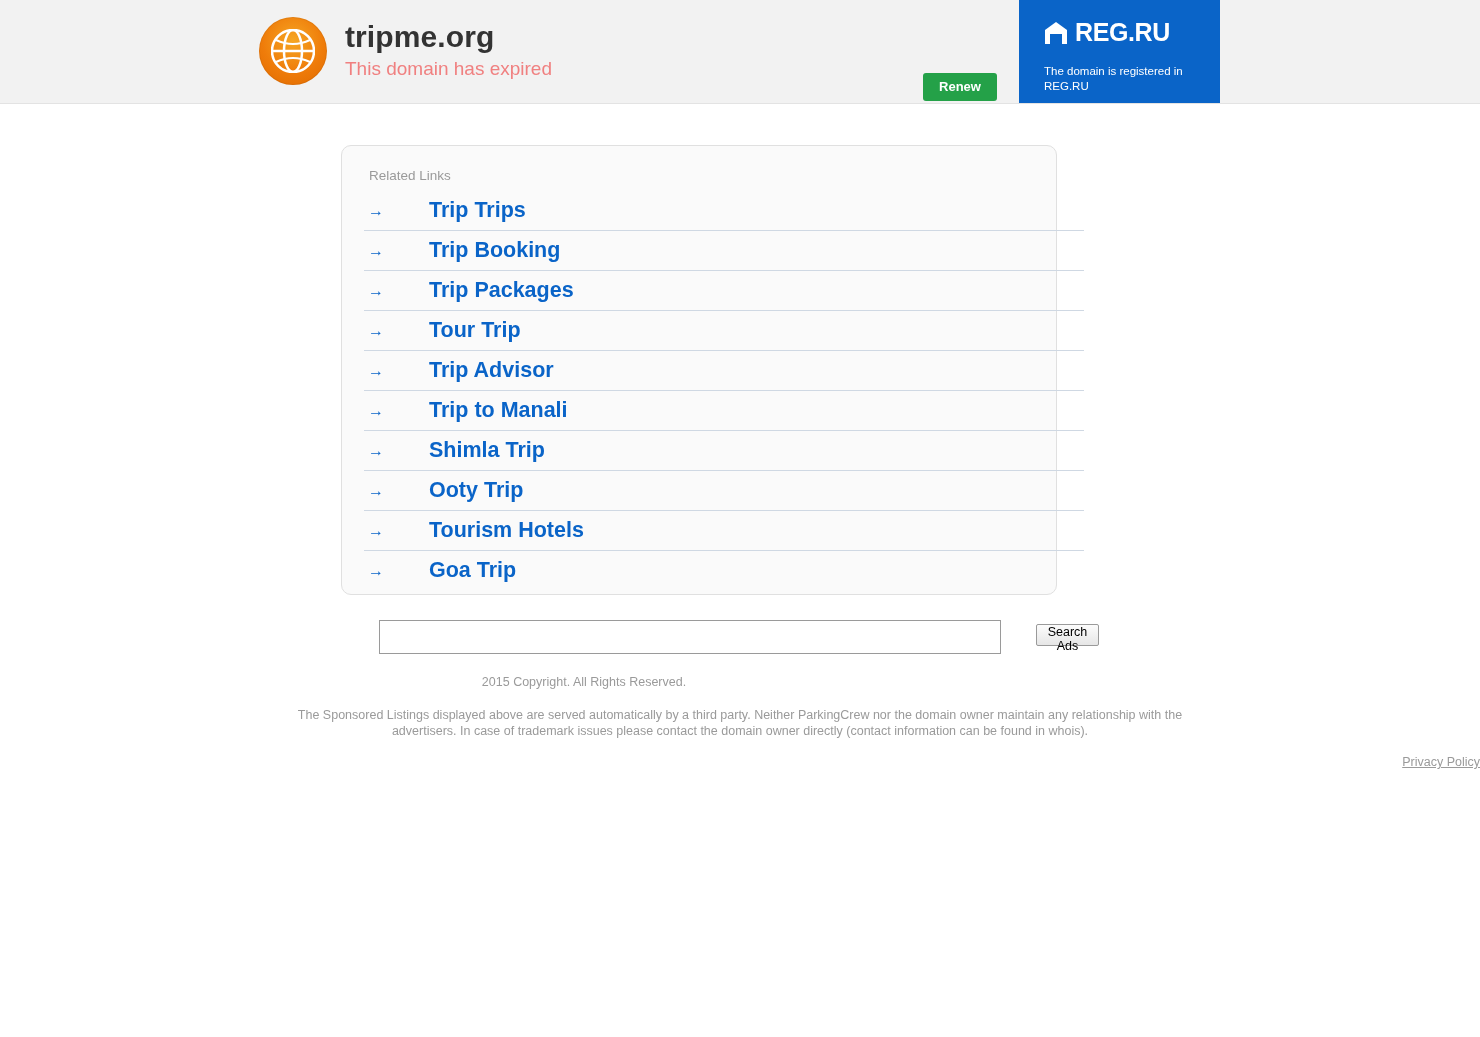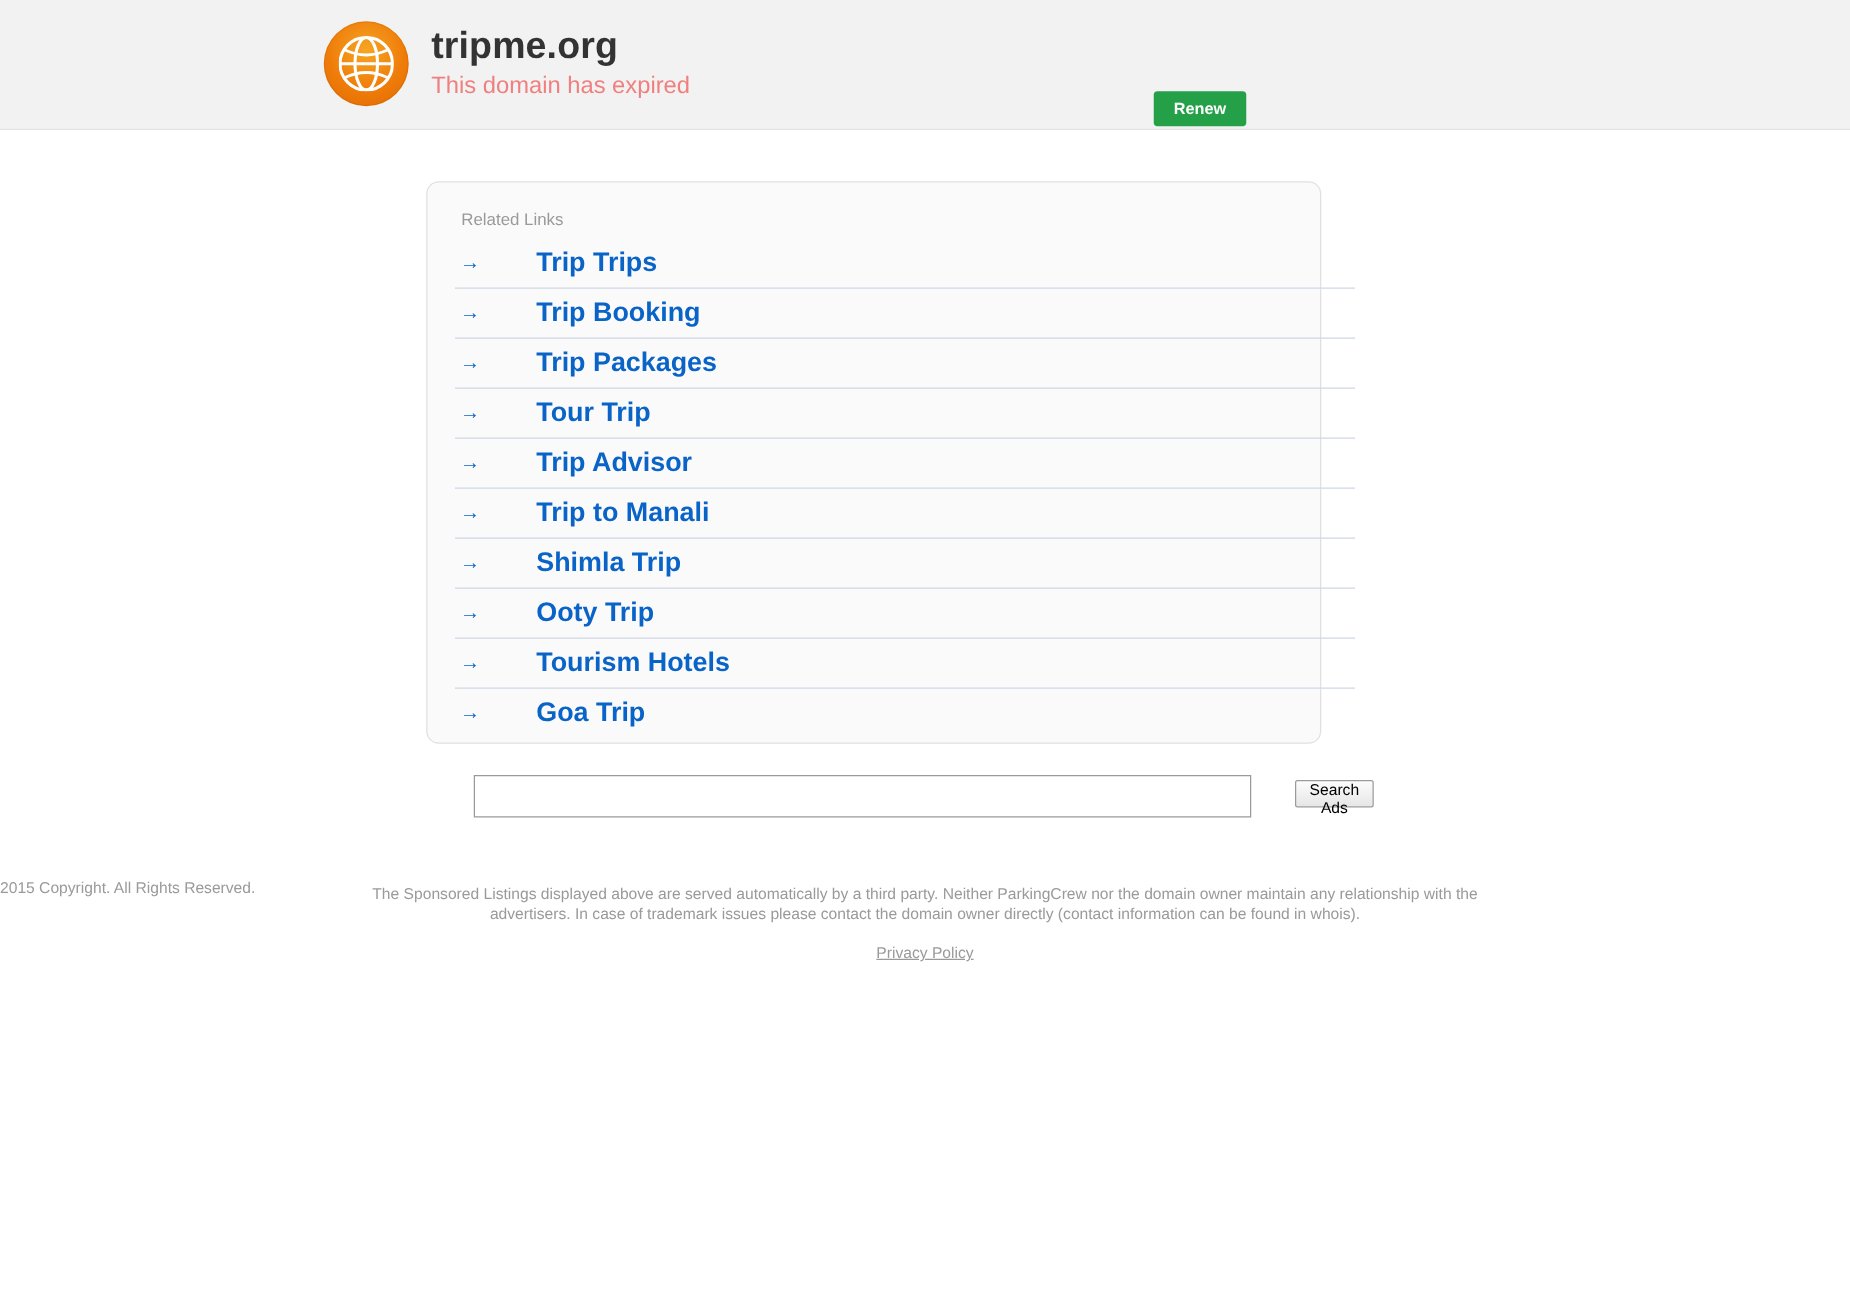--- a/index.html
+++ b/index.html
@@ -206,40 +206,40 @@
     cursor: pointer;
     margin-left: 18px;
   }
 
   
   .copyright {
     position: absolute;
     left: 0;
     top: 675px;
     width: 1168px;
+    text-align: center;
     font-size: 12.5px;
     color: #9a9a9a;
-    margin-top: 28px;
   }
   .disclaimer {
     position: absolute;
     left: 270px;
     top: 707px;
     width: 940px;
     text-align: center;
     font-size: 12.5px;
     line-height: 16px;
     color: #9a9a9a;
   }
   .privacy-link {
     position: absolute;
     left: 0;
     top: 755px;
     width: 1480px;
-    text-align: center;
+    text-align: right;
     font-size: 12.5px;
     color: #9a9a9a;
     text-decoration: underline;
     cursor: pointer;
   }
 </style>
 </head>
 <body>
 
 <div class="header">
@@ -253,20 +253,32 @@
         <path d="M5 11 Q22 19 39 11" fill="none" stroke="#ffffff" stroke-width="2.2"></path>
         <path d="M5 33 Q22 25 39 33" fill="none" stroke="#ffffff" stroke-width="2.2"></path>
       </svg>
     </div>
 
     <div class="domain-title">tripme.org</div>
     <div class="domain-status">This domain has expired</div>
 
     <button class="renew-button">Renew</button>
 
+    <div class="reg-badge">
+      <div class="reg-logo">
+        <span class="reg-mark">
+          <svg width="26" height="26" viewBox="0 0 26 26" aria-hidden="true">
+            <path d="M2 10 L13 2 L24 10 L24 24 L2 24 Z" fill="#ffffff"></path>
+            <path d="M7 14 L19 14 L19 24 L7 24 Z" fill="#0a64c8"></path>
+          </svg>
+        </span>
+        <span class="reg-text"><span>REG</span><span class="ru">.RU</span></span>
+      </div>
+      <div class="reg-note">The domain is registered in REG.RU</div>
+    </div>
 
   </div>
 </div>
 
 <div class="links-card">
   <div class="related-label">Related Links</div>
 
   <div class="links-list">
 
     <div class="link-row">

